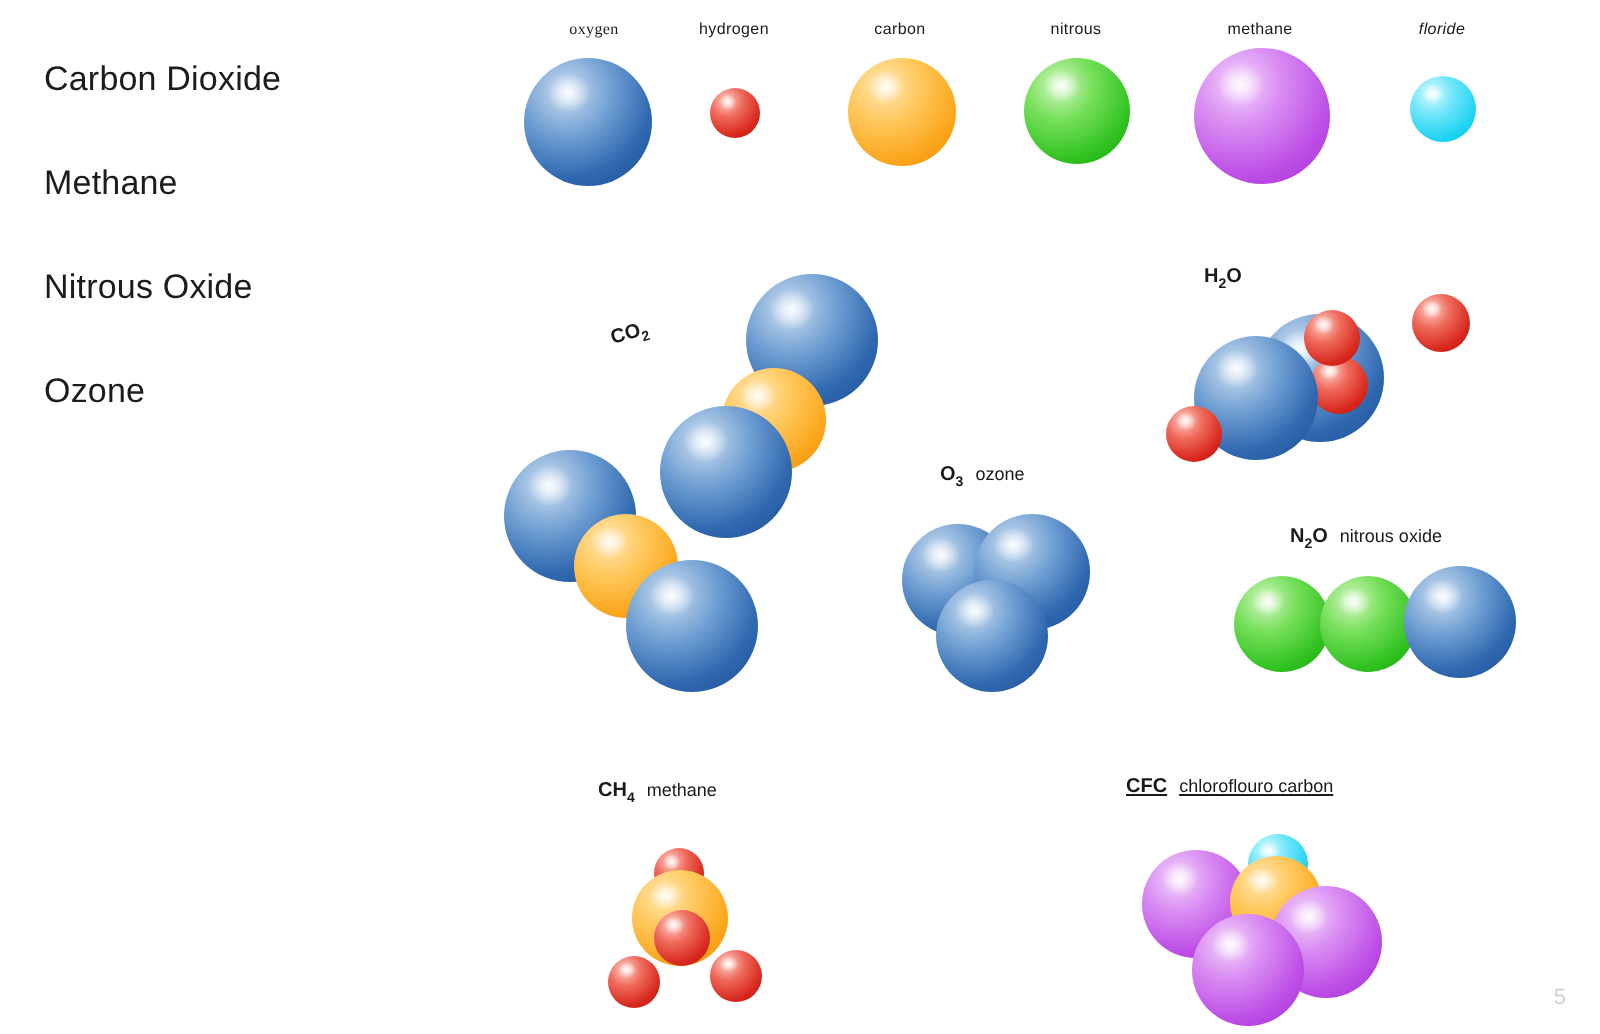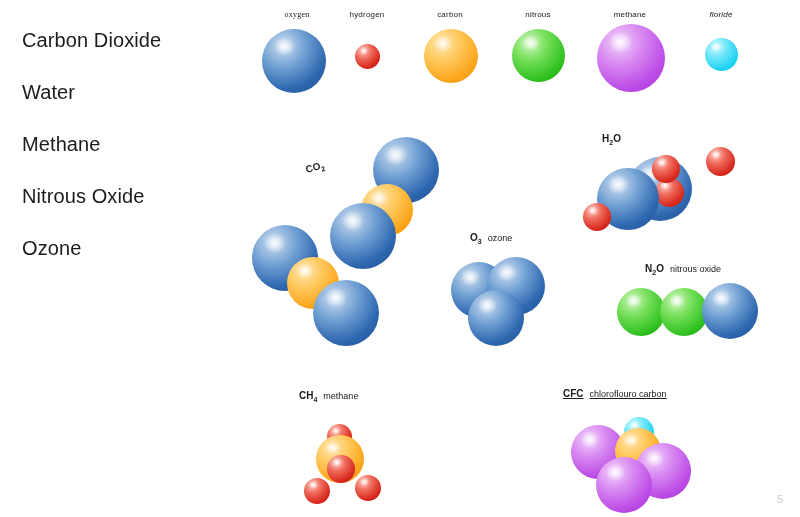--- a/index.html
+++ b/index.html
@@ -8,21 +8,21 @@
     background:#ffffff;
     font-family:"Liberation Sans", sans-serif;
     overflow:hidden;
     position:relative;
   }
   #slide{position:absolute;inset:0;background:#fff;}
 
   
   #gas-list{position:absolute;left:22px;top:14px;width:230px;}
   .gas-item{
-    font-size:20px;color:#1c1c1c;letter-spacing:.1px;
+    font-size:17px;color:#1c1c1c;letter-spacing:.1px;
     height:52px;line-height:52px;white-space:nowrap;
   }
 
   
   .atom{position:absolute;border-radius:50%;}
   .atom::after{
     content:"";position:absolute;border-radius:50%;
     left:18%;top:12%;width:34%;height:30%;
     background:radial-gradient(ellipse at 50% 50%, rgba(255,255,255,.92) 0%, rgba(255,255,255,0) 72%);
   }
@@ -53,21 +53,20 @@
     font-size:11px;color:#cfcfcf;
   }
 </style>
 </head>
 <body>
 
 <div id="slide">
 
   <div id="gas-list">
     <div class="gas-item">Carbon Dioxide</div>
-    <div class="gas-item">Water</div>
     <div class="gas-item">Methane</div>
     <div class="gas-item">Nitrous Oxide</div>
     <div class="gas-item">Ozone</div>
   </div>
 
   <div>
 
     <div class="legend-label" style="left:297px;top:10px;font-family:Liberation Serif, serif;">oxygen</div>
     <div class="atom a-oxygen" style="left:262px;top:29px;width:64px;height:64px;"></div>
 

